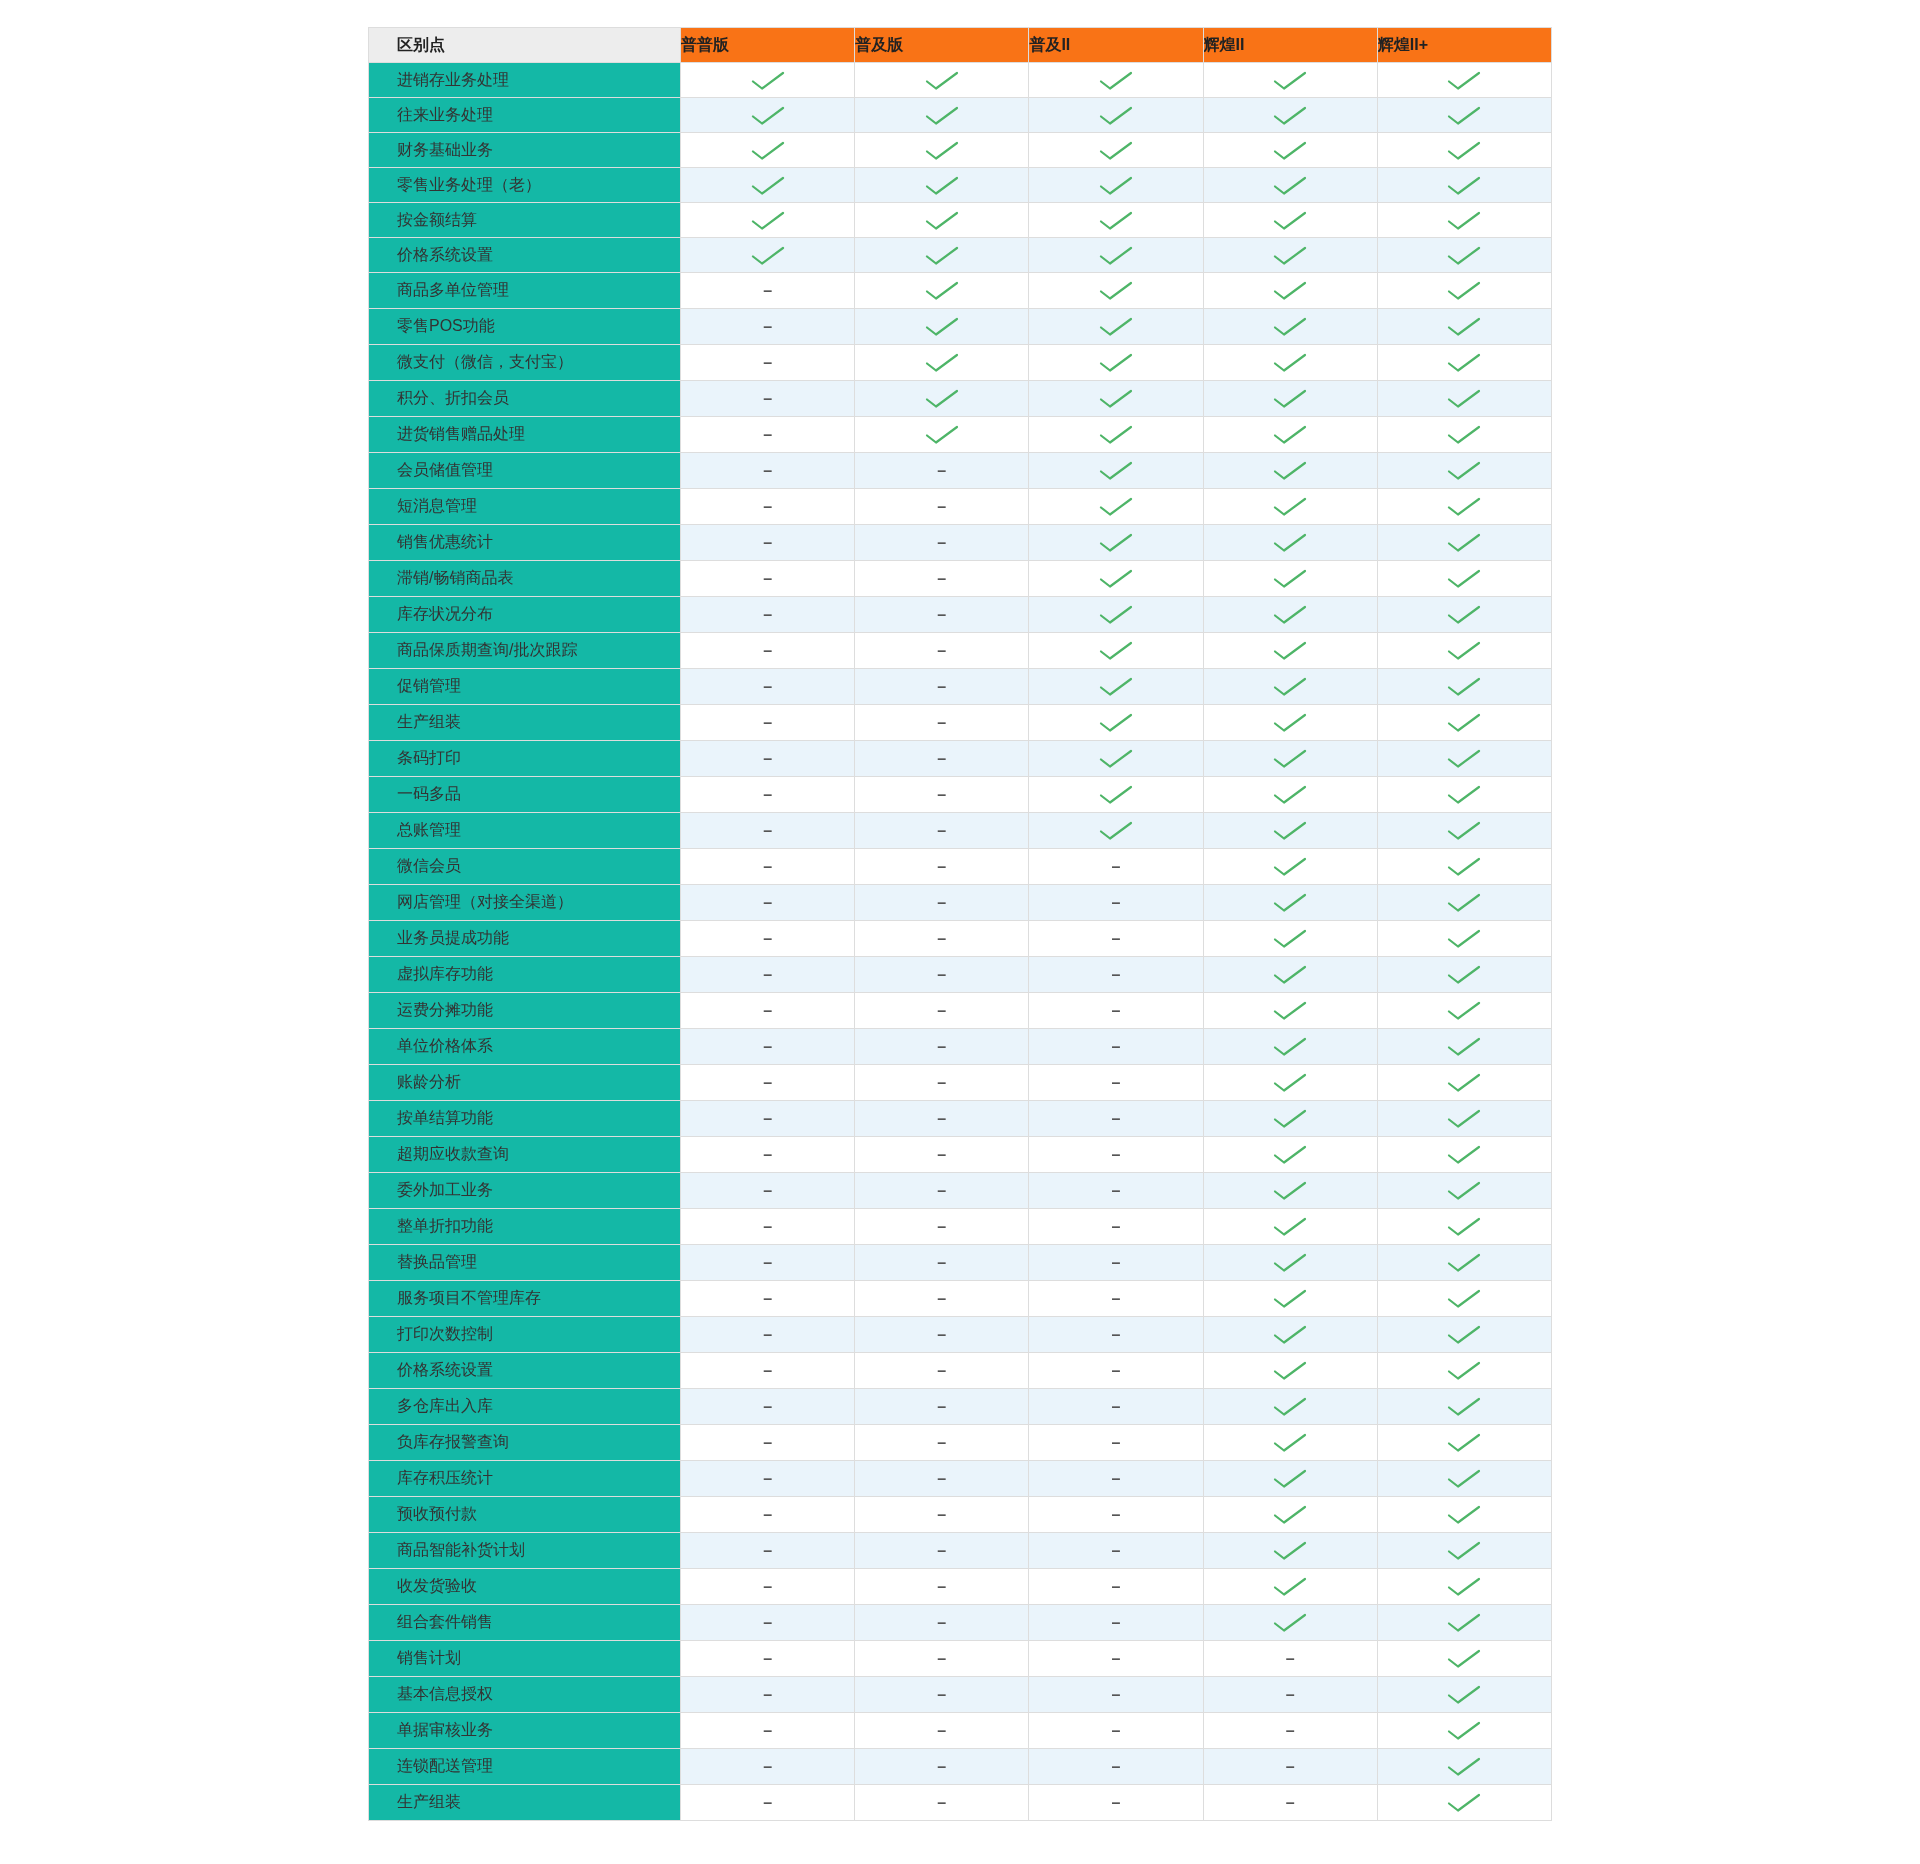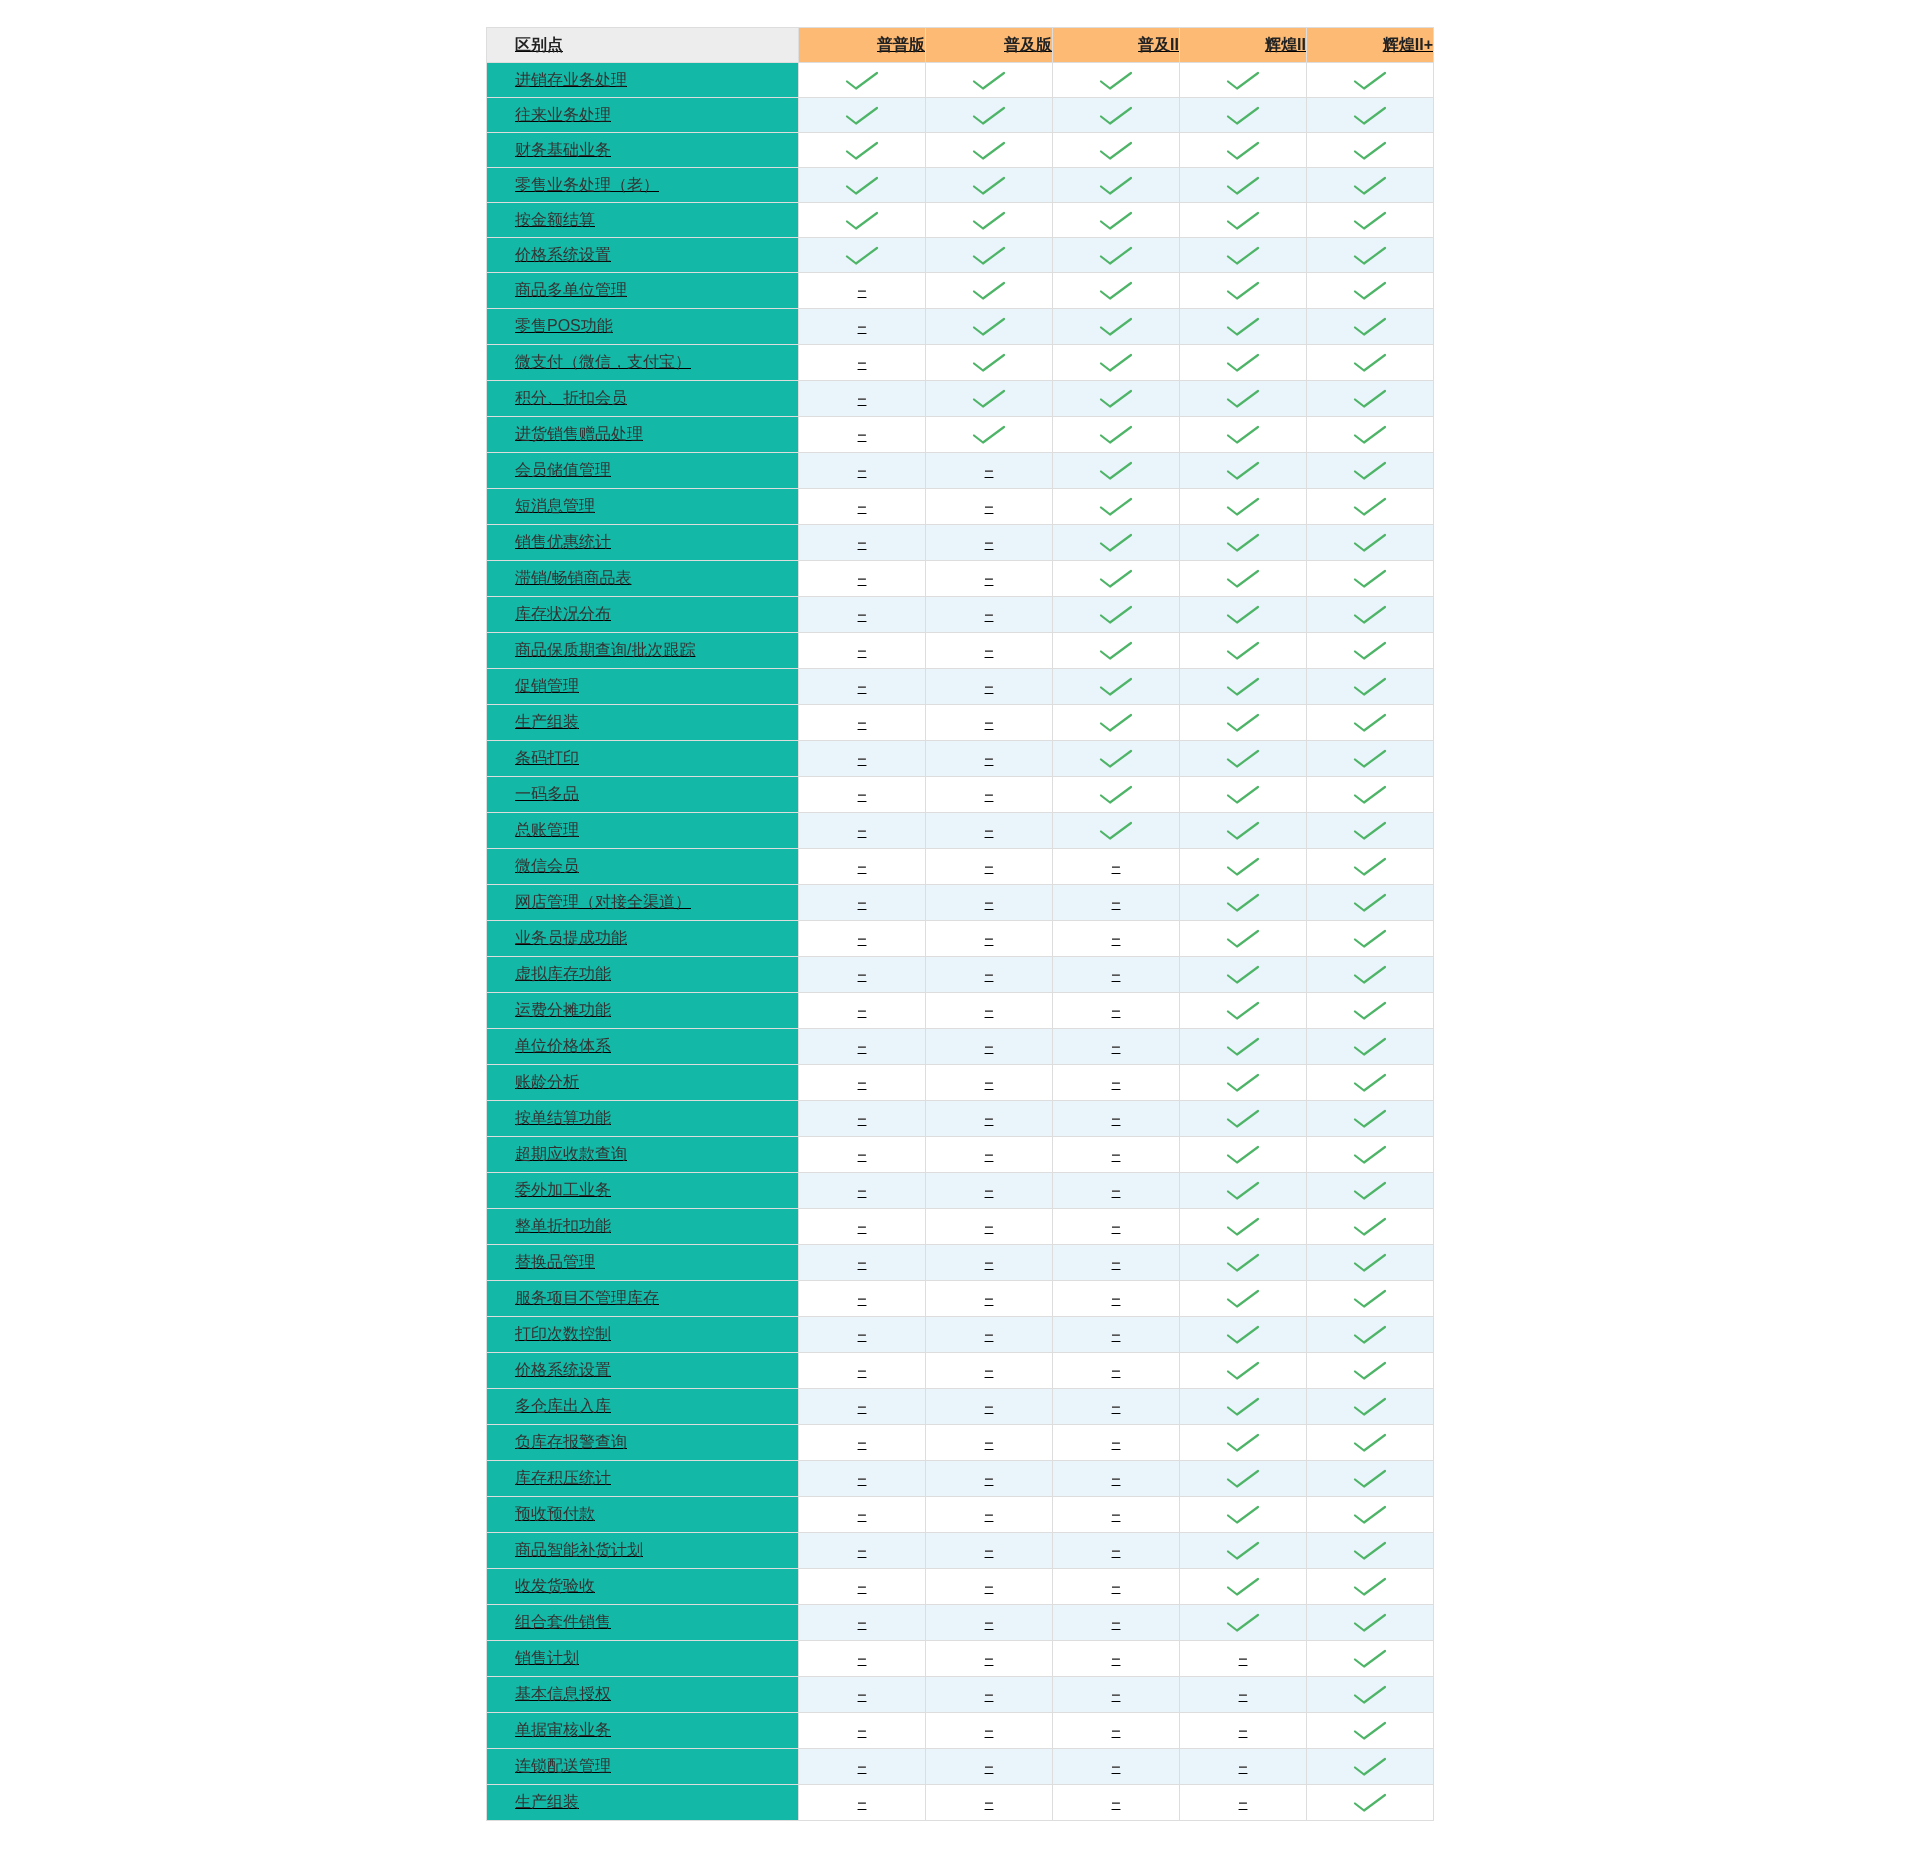--- a/index.html
+++ b/index.html
@@ -1,21 +1,21 @@
 <!DOCTYPE html>
 <html><head>
 <meta charset="utf-8">
 <style>
   html,body{margin:0;padding:0;background:#ffffff;}
   body{font-family:"Liberation Sans","DejaVu Sans",sans-serif;}
-  .table-wrap{width:948px;margin:27px auto 12px auto;text-decoration:underline;}
+  .table-wrap{width:1184px;margin:27px auto 12px auto;}
   table{width:100%;border-collapse:collapse;table-layout:fixed;border:1px solid #cfcfcf;}
   th,td{height:35px;box-sizing:border-box;padding:0;border:1px solid #dddddd;overflow:hidden;white-space:nowrap;}
   col.feature-col{width:312px;}
-  thead th{font-size:16px;font-weight:bold;color:#222222;background:#fdba74;text-align:right;}
+  thead th{font-size:16px;font-weight:bold;color:#222222;background:#f97316;text-align:left;}
   thead th.feature{background:#ededed;text-align:left;padding-left:28px;}
   td.feature{background:#14b8a6;text-align:left;padding-left:28px;font-size:16px;color:#333333;}
   td.val{text-align:center;background:#ffffff;}
   tbody tr:nth-child(even) td.val{background:#eaf4fb;}
   .dash{color:#555555;font-size:16px;font-weight:bold;line-height:35px;}
   svg.check{vertical-align:middle;display:inline-block;}
 </style>
 </head>
 <body>
 

